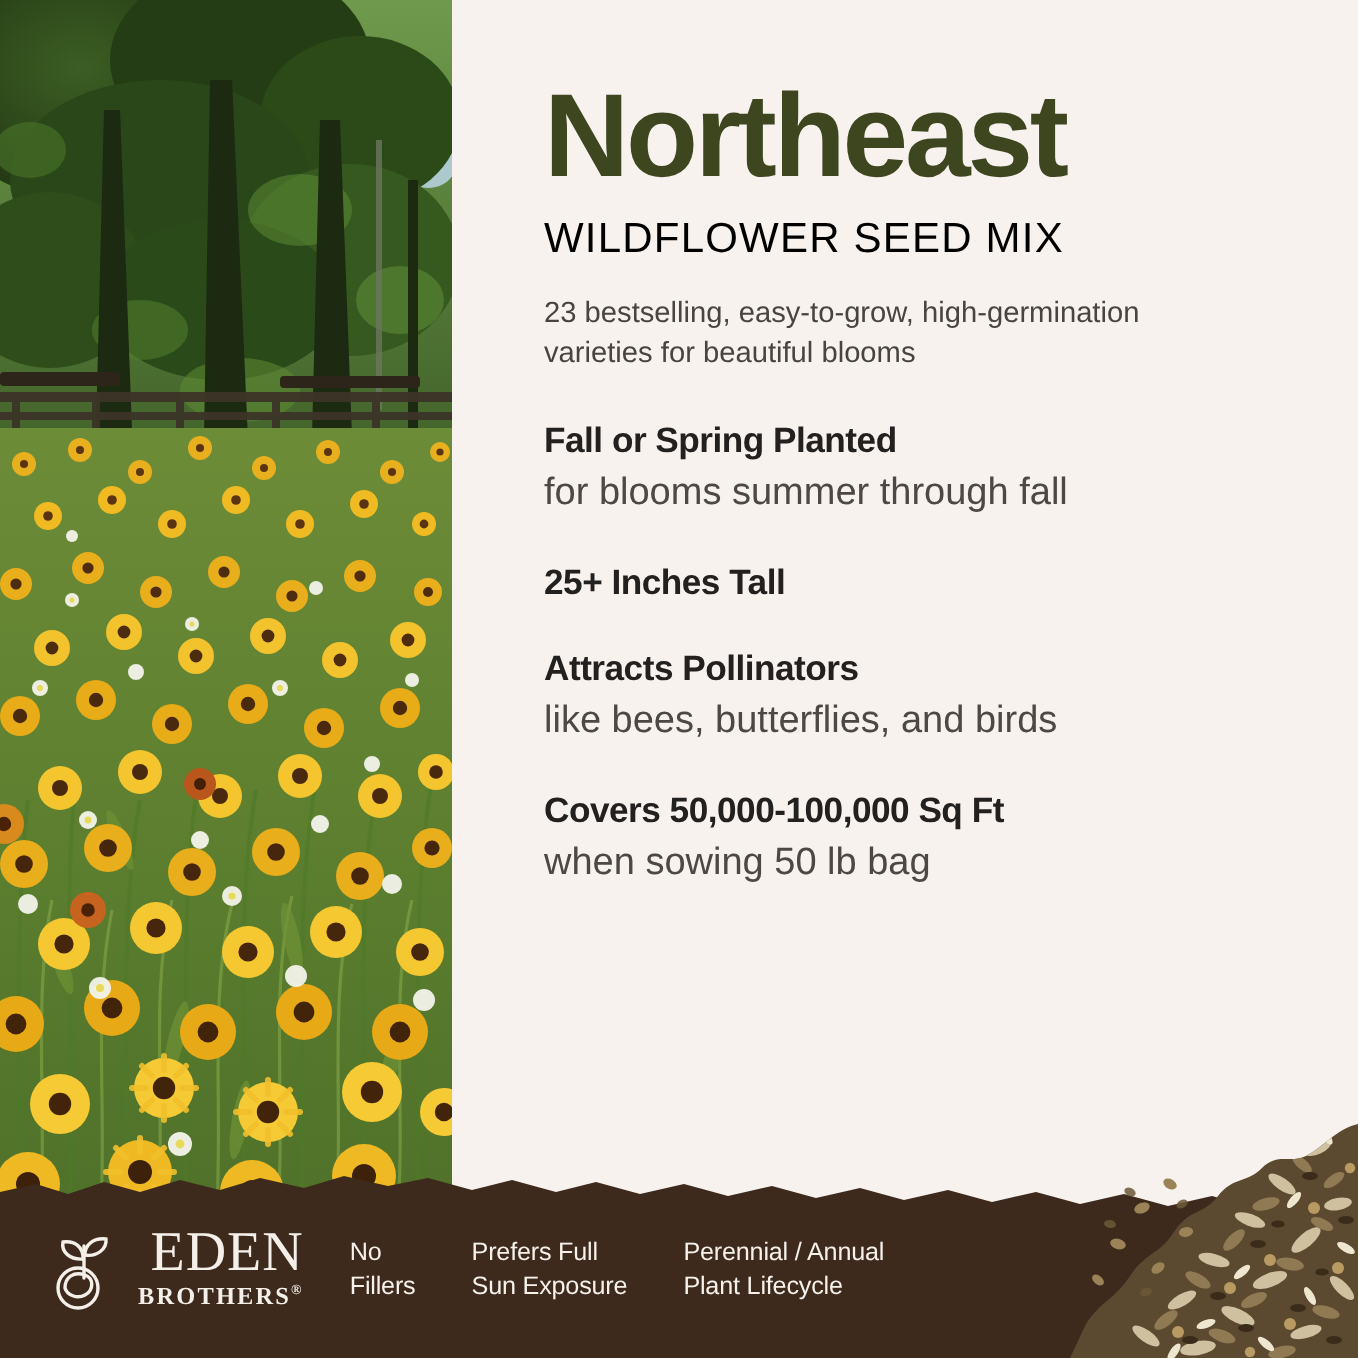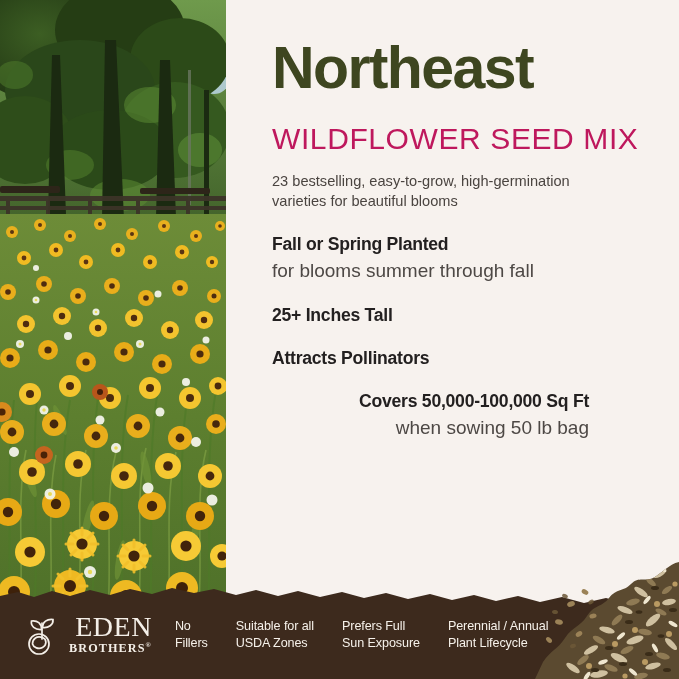--- a/index.html
+++ b/index.html
@@ -36,37 +36,37 @@
   }
   .title {
     font-size:59px;
     font-weight:bold;
     letter-spacing:-1.6px;
     line-height:1.0;
     color:#3e4620;
     margin-top:9px;
   }
   .subtitle {
-    font-size:30px;
+    font-size:21px;
     letter-spacing:0.6px;
     line-height:1.1;
-    color:#be185d;
-    margin-top:24px;
+    color:#000000;
+    margin-top:10px;
     white-space:nowrap;
   }
   .lede {
     font-size:14.6px;
     line-height:1.38;
     color:#4a4440;
     margin-top:16px;
     max-width:360px;
   }
   .features { margin-top:23px; }
   .feature { margin-bottom:22px; }
-  .feature:last-child { margin-bottom:0;text-align:right; }
+  .feature:last-child { margin-bottom:0; }
   .f-title {
     font-size:17.6px;
     font-weight:bold;
     color:#232020;
     letter-spacing:-0.25px;
     line-height:1.2;
   }
   .f-sub {
     font-size:19px;
     color:#4d4845;
@@ -522,20 +522,21 @@
     <div class="features">
       <div class="feature">
         <div class="f-title">Fall or Spring Planted</div>
         <div class="f-sub">for blooms summer through fall</div>
       </div>
       <div class="feature">
         <div class="f-title">25+ Inches Tall</div>
       </div>
       <div class="feature">
         <div class="f-title">Attracts Pollinators</div>
+        <div class="f-sub">like bees, butterflies, and birds</div>
       </div>
       <div class="feature">
         <div class="f-title">Covers 50,000-100,000 Sq Ft</div>
         <div class="f-sub">when sowing 50 lb bag</div>
       </div>
     </div>
   </div>
 
   <div class="bottombar">
     <svg class="bar-shape" viewBox="0 0 679 95" preserveAspectRatio="none" aria-hidden="true">
@@ -566,24 +567,20 @@
         <div class="logo-word">
           <div class="logo-eden">EDEN</div>
           <div class="logo-bros"><span>BROTHERS</span><sup>®</sup></div>
         </div>
       </div>
 
       <div class="badges">
         <div class="badge">
           <div>No</div>
           <div>Fillers</div>
-        </div>
-        <div class="badge">
-          <div>Suitable for all</div>
-          <div>USDA Zones</div>
         </div>
         <div class="badge">
           <div>Prefers Full</div>
           <div>Sun Exposure</div>
         </div>
         <div class="badge">
           <div>Perennial / Annual</div>
           <div>Plant Lifecycle</div>
         </div>
       </div>

